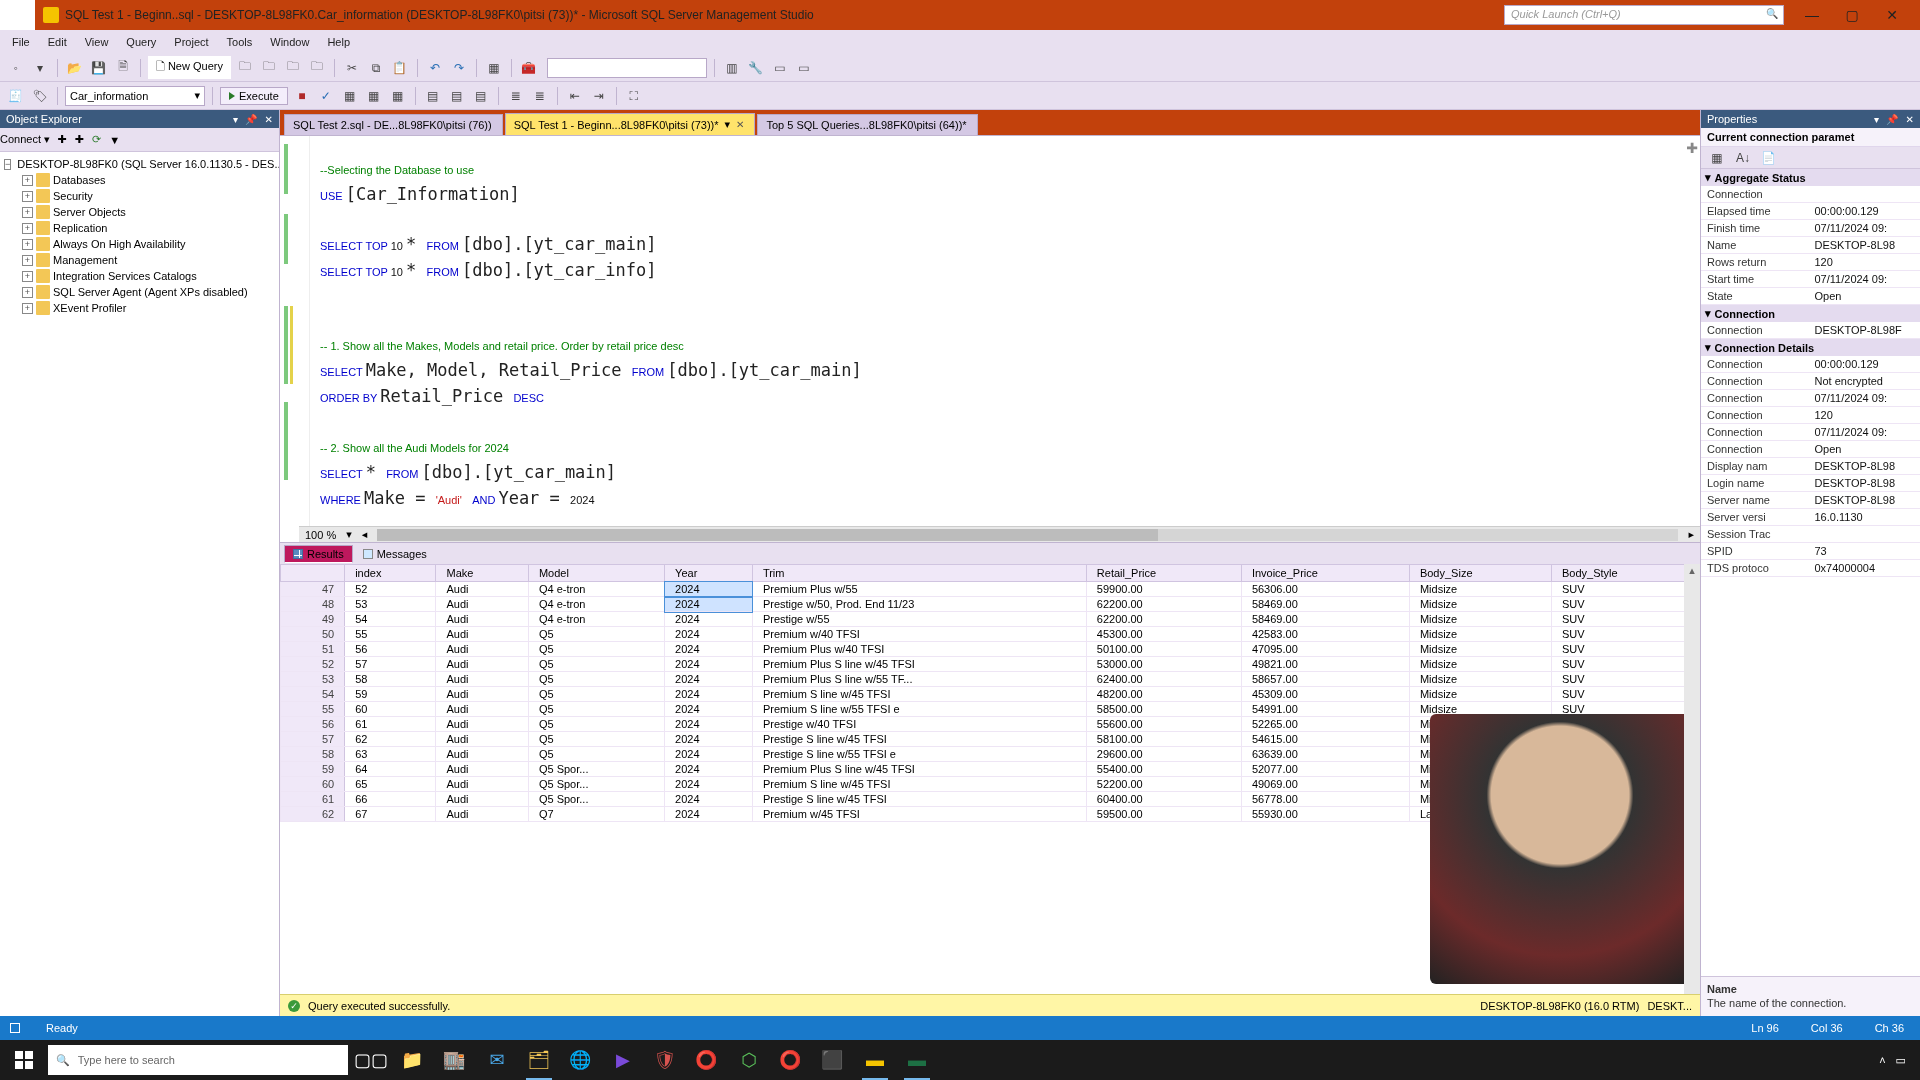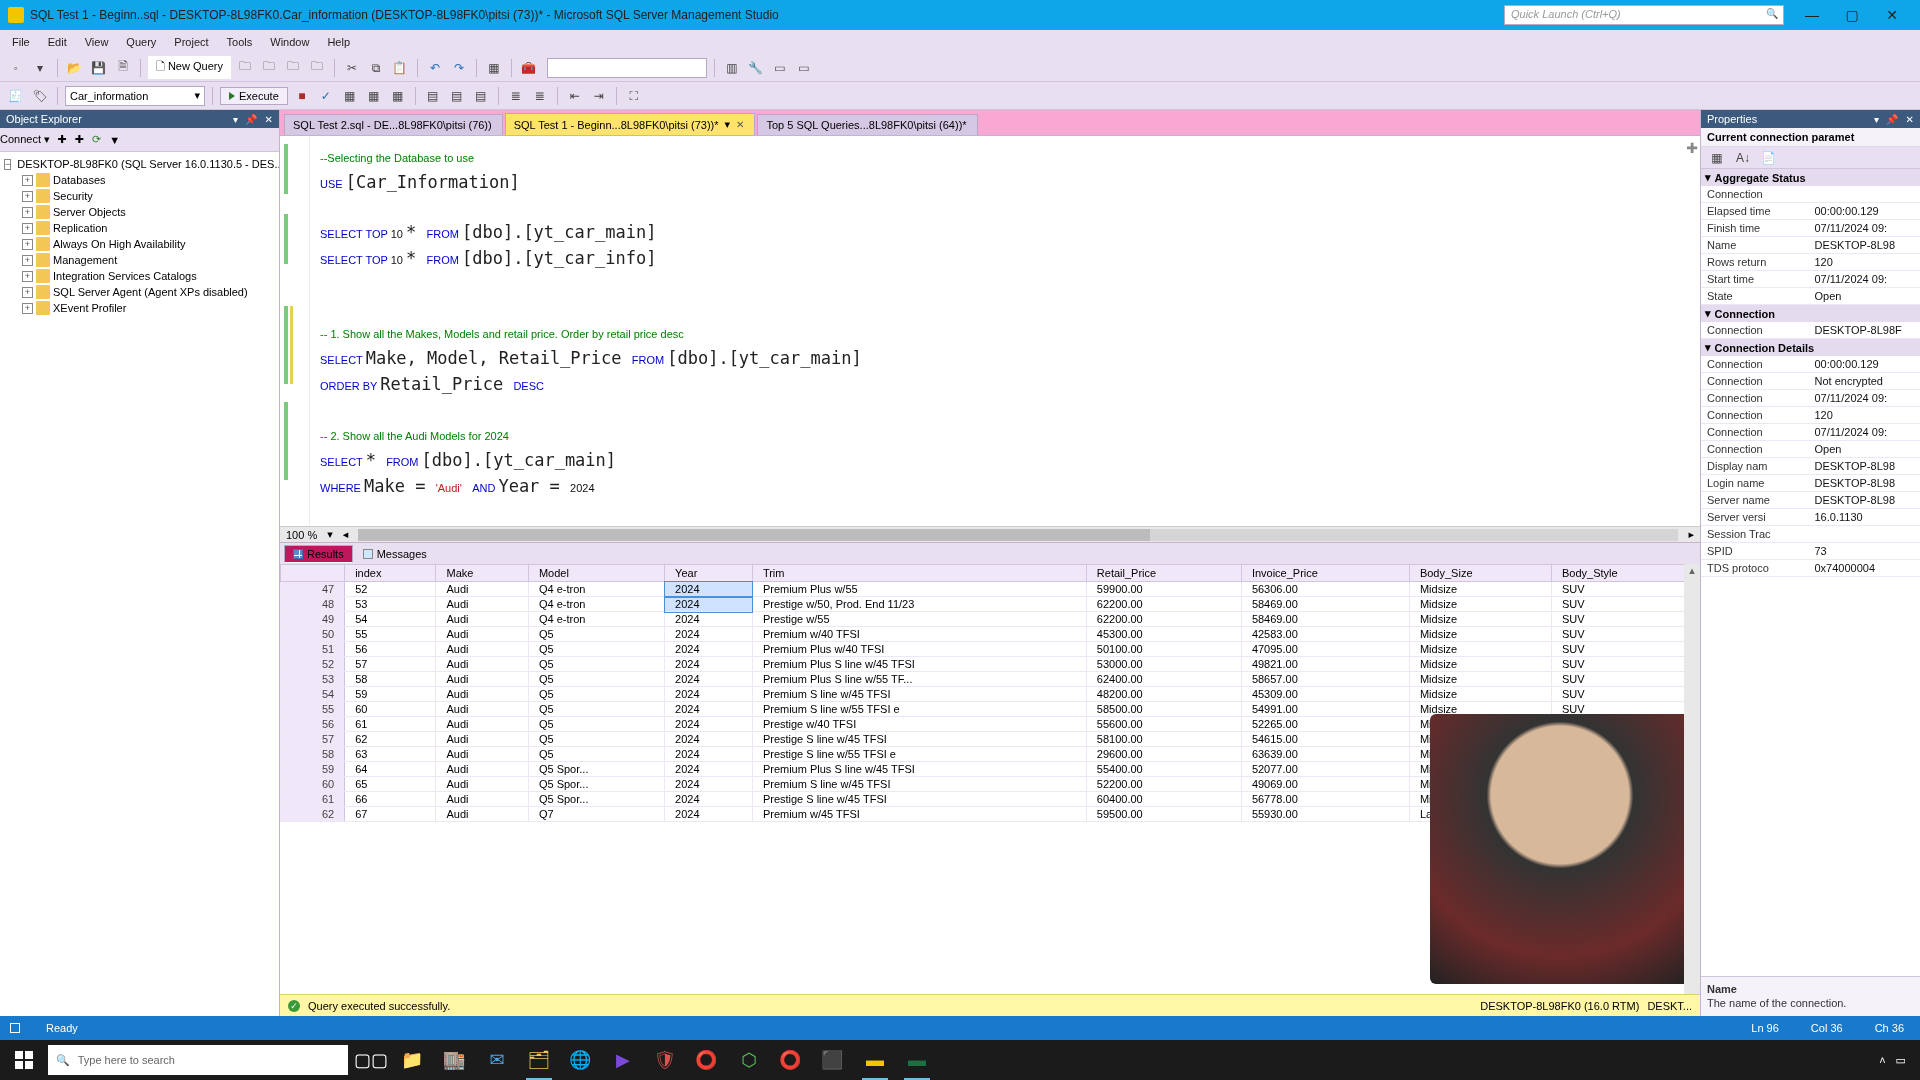--- a/index.html
+++ b/index.html
@@ -1,19 +1,19 @@
 <!DOCTYPE html>
 <html><head>
 <meta charset="utf-8">
 <style>
 * { margin:0; padding:0; box-sizing:border-box; font-family:"Segoe UI",Tahoma,sans-serif; font-size:11px; }
 body { background:#fff; width:1920px; height:1080px; overflow:hidden; }
 
 
-.titlebar { height:30px; background:#0ea5e9; display:flex; align-items:center; padding:0 8px; color:#222; }
+.titlebar { height:30px; background:#c2410c; display:flex; align-items:center; padding:0 8px; color:#222;margin-left:35px; }
 .titlebar .icon-app { width:16px; height:16px; background:#f5c400; border-radius:2px; margin-right:6px; display:inline-block; }
 .titlebar .title { flex:1; font-size:12px; }
 .titlebar .quick { width:280px; height:20px; border:1px solid #b8a8c8; background:#fff; color:#999; font-style:italic; padding:2px 6px; margin-right:8px; position:relative; }
 .titlebar .quick::after { content:"🔍"; position:absolute; right:4px; top:2px; font-style:normal; color:#444; font-size:10px; }
 .win-btn { width:40px; height:20px; display:inline-flex; align-items:center; justify-content:center; cursor:pointer; font-size:14px; }
 
 
 .menubar { height:24px; background:#e8e0f0; display:flex; align-items:center; padding:0 4px; gap:2px; }
 .menubar span { padding:3px 8px; color:#222; }
 
@@ -35,36 +35,36 @@
 .oe-tools { height:24px; background:#e8e0f0; display:flex; align-items:center; padding:0 0; gap:8px; font-size:11px; border-bottom:1px solid #cfc4dc; }
 .tree { flex:1; overflow:auto; padding:4px 2px; background:#fff; }
 .tree-item { display:flex; align-items:center; padding:1px 2px; gap:3px; white-space:nowrap; }
 .tree-item .tog { width:11px; height:11px; border:1px solid #888; display:inline-flex; align-items:center; justify-content:center; font-size:9px; line-height:1; color:#555; }
 .tree-item .ico { width:14px; height:14px; display:inline-block; }
 .ico-folder { background:#f3c756; border-radius:1px; }
 .ico-server { background:#4b80b3; border-radius:2px; }
 
 
 .center { flex:1; display:flex; flex-direction:column; min-width:0; }
-.doc-tabs { height:26px; background:#f9a8d4; display:flex; align-items:flex-end; padding:0 4px; gap:2px; border-bottom:1px solid #c0b4d0; }
+.doc-tabs { height:26px; background:#c2410c; display:flex; align-items:flex-end; padding:0 4px; gap:2px; border-bottom:1px solid #c0b4d0; }
 .doc-tab { padding:4px 10px 4px 8px; background:#d4c8e4; border:1px solid #b8a8c8; border-bottom:none; font-size:11px; display:flex; align-items:center; gap:6px; max-width:260px; }
 .doc-tab.active { background:#ffe36b; }
 .doc-tab .x { font-size:10px; color:#555; }
 
 .editor { flex:0 0 390px; background:#fff; display:flex; position:relative; overflow:hidden; }
 .gutter { width:30px; background:#fff; border-right:1px solid #eee; position:relative; }
 .gutter .bar { position:absolute; left:4px; width:4px; background:#7dc97d; }
 .gutter .bar.yellow { background:#e4d24a; }
-.code { flex:1; padding:8px 10px; font-family:Consolas,monospace; font-size:17px; line-height:24px; white-space:pre; overflow:hidden; color:#222; }
+.code { flex:1; padding:20px 10px; font-family:Consolas,monospace; font-size:17px; line-height:24px; white-space:pre; overflow:hidden; color:#222; }
 .kw { color:#0000cd; }
 .cm { color:#008000; }
 .str { color:#c41919; }
 .num { color:#111; }
 
-.ed-scroll { height:16px; background:#e8e8e8; border-top:1px solid #ccc; display:flex; align-items:center; padding:0 6px; gap:10px; font-size:10px; }
+.ed-scroll { height:16px; background:#e8e8e8; border-top:1px solid #ccc; display:flex; align-items:center; padding:0 6px; gap:10px; font-size:10px;margin-left:19px; }
 .ed-scroll .track { flex:1; height:12px; background:#d5d5d5; position:relative; }
 .ed-scroll .thumb { position:absolute; left:0; top:0; height:12px; width:60%; background:#bcbcbc; }
 
 .res-tabs { height:22px; background:#e8e0f0; border-top:1px solid #c0b4d0; display:flex; align-items:center; gap:2px; padding:0 4px; }
 .res-tab { padding:2px 8px; display:flex; align-items:center; gap:4px; font-size:11px; }
 .res-tab.active { background:#be185d; border:1px solid #b8a8c8; border-bottom-color:#fff; }
 .res-tab .ico-grid { width:10px; height:10px; display:inline-block; background:linear-gradient(#fff,#fff),linear-gradient(#fff,#fff),#5a8ac0; background-size:1px 100%,100% 1px; background-position:5px 0,0 5px; background-repeat:no-repeat; border:1px solid #4070a0; }
 .res-tab .ico-msg { width:10px; height:10px; border:1px solid #888; background:#cfe8ff; }
 
 .grid-wrap { flex:1; overflow:auto; background:#fff; position:relative; }

